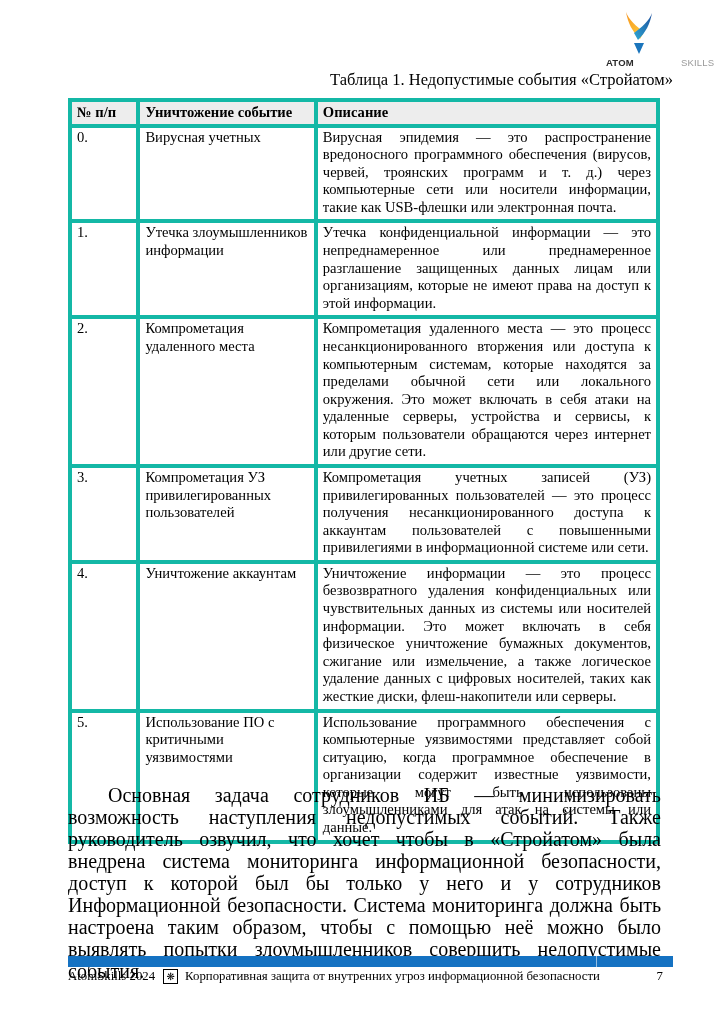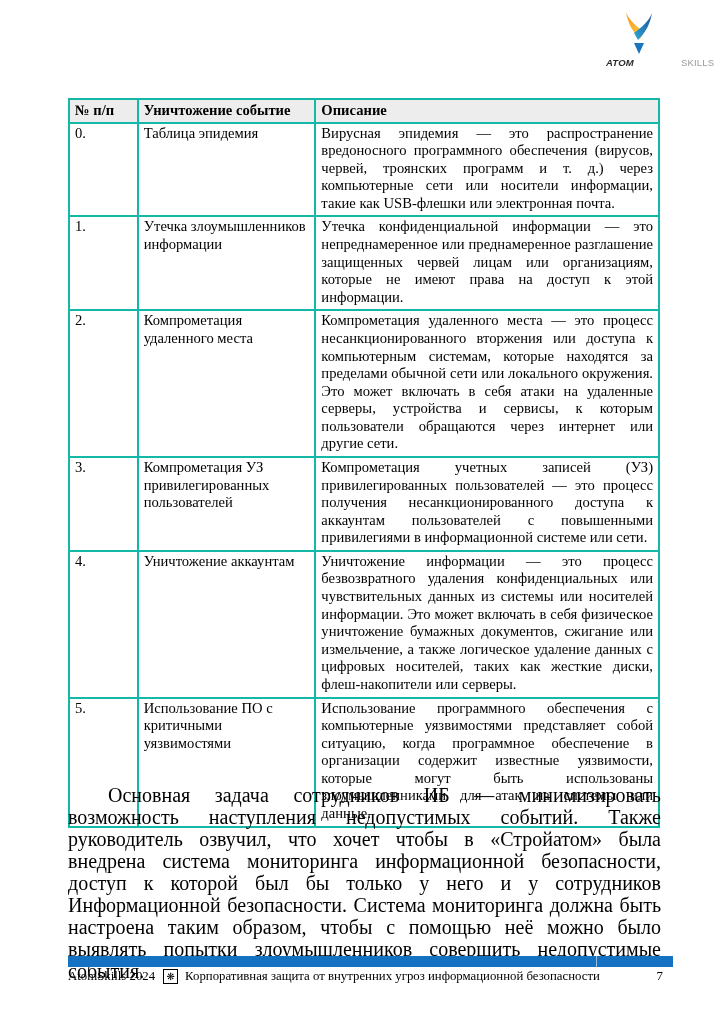--- a/index.html
+++ b/index.html
@@ -10,35 +10,35 @@
     color:#000;
     position:relative;
     overflow:hidden;
   }
   .page { position:absolute; inset:0; }
 
   
   .logo { position:absolute; top:12px; right:52px; width:66px; text-align:center; }
   .logo svg { display:block; margin:0 auto; }
   .logo-text { font-family:"Liberation Sans", sans-serif; font-size:9.5px; letter-spacing:.2px; margin-top:1px; white-space:nowrap; }
-  .logo-text .bold { font-weight:bold; color:#2b2b2b;font-style:italic; }
+  .logo-text .bold { font-weight:bold; color:#2b2b2b; }
   .logo-text .light { font-weight:normal; color:#9a9a9a;padding-left:47px; }
 
   
   .caption { position:absolute; top:70px; right:51px; font-size:16.5px; white-space:nowrap; }
 
   
   table.events {
     position:absolute; left:68px; top:98px; width:592px;
     border-collapse:collapse;
     font-size:14.6px;
     line-height:1.205;
   }
   table.events th, table.events td {
-    border:2px solid #14b8a6;
+    border:4px solid #14b8a6;
     vertical-align:top;
     padding:1px 5px 3px 5px;
   }
   table.events th {
     background:#ededed;
     text-align:left;
     font-weight:bold;
     padding-top:2px; padding-bottom:2px;
   }
   td.col-desc { text-align:justify;margin-left:28px; }
@@ -95,44 +95,45 @@
         <path d="M7,0 C9,11 13,19 21,27 L25,20 C17,14 10,8 7,0 Z" fill="url(#lg-orange)"></path>
         <path d="M33,1 C31,12 27,20 19,28 L15,21 C23,15 30,9 33,1 Z" fill="url(#lg-blue)"></path>
         <path d="M15,31 L25,31 L20,42 Z" fill="#1B75BC"></path>
       </svg>
     </span>
     <div class="logo-text">
       <span class="bold">ATOM</span><span class="light">SKILLS</span>
     </div>
   </div>
 
+  <div class="caption">Таблица 1. Недопустимые события «Стройатом»</div>
 
   <table class="events">
     <colgroup>
       <col style="width:69px">
       <col style="width:178px">
       <col style="width:345px">
     </colgroup>
     <thead>
       <tr>
         <th>№ п/п</th>
         <th>Уничтожение событие</th>
         <th>Описание</th>
       </tr>
     </thead>
     <tbody>
       <tr>
         <td class="col-num">0.</td>
-        <td>Таблица эпидемия</td>
+        <td>Вирусная учетных</td>
         <td class="col-desc">Вирусная эпидемия — это распространение вредоносного программного обеспечения (вирусов, червей, троянских программ и т. д.) через компьютерные сети или носители информации, такие как USB-флешки или электронная почта.</td>
       </tr>
       <tr>
         <td class="col-num">1.</td>
         <td>Утечка злоумышленников информации</td>
-        <td class="col-desc">Утечка конфиденциальной информации — это непреднамеренное или преднамеренное разглашение защищенных червей лицам или организациям, которые не имеют права на доступ к этой информации.</td>
+        <td class="col-desc">Утечка конфиденциальной информации — это непреднамеренное или преднамеренное разглашение защищенных данных лицам или организациям, которые не имеют права на доступ к этой информации.</td>
       </tr>
       <tr>
         <td class="col-num">2.</td>
         <td>Компрометация удаленного места</td>
         <td class="col-desc">Компрометация удаленного места — это процесс несанкционированного вторжения или доступа к компьютерным системам, которые находятся за пределами обычной сети или локального окружения. Это может включать в себя атаки на удаленные серверы, устройства и сервисы, к которым пользователи обращаются через интернет или другие сети.</td>
       </tr>
       <tr>
         <td class="col-num">3.</td>
         <td>Компрометация УЗ привилегированных пользователей</td>
         <td class="col-desc">Компрометация учетных записей (УЗ) привилегированных пользователей — это процесс получения несанкционированного доступа к аккаунтам пользователей с повышенными привилегиями в информационной системе или сети.</td>

